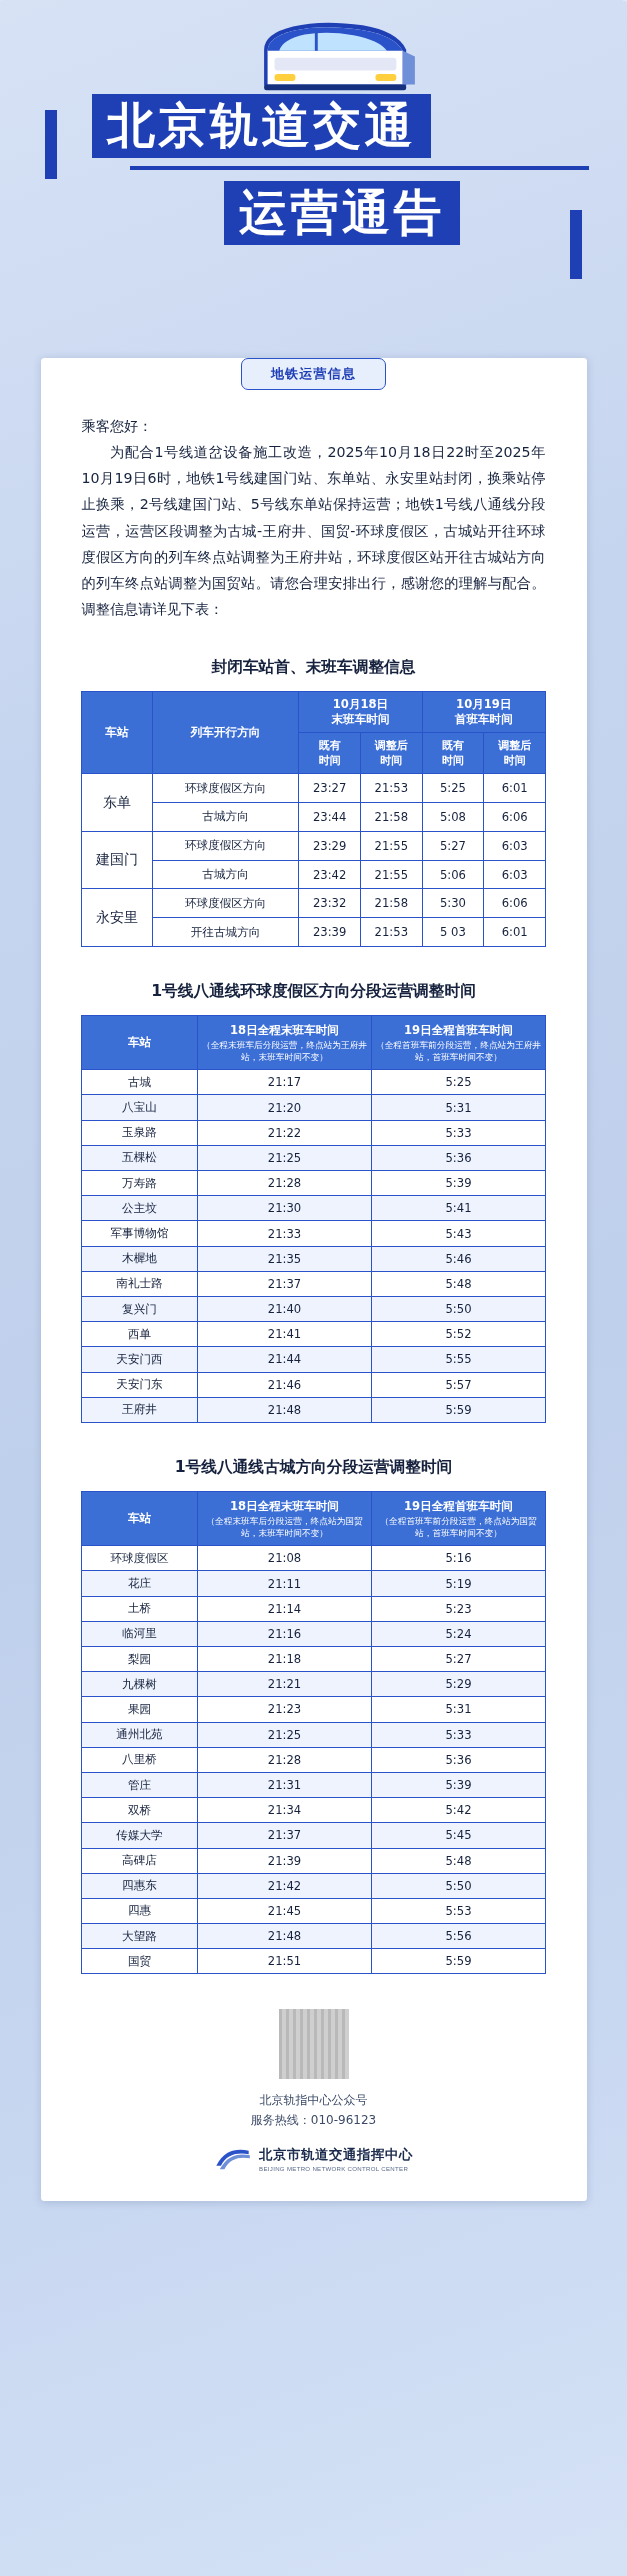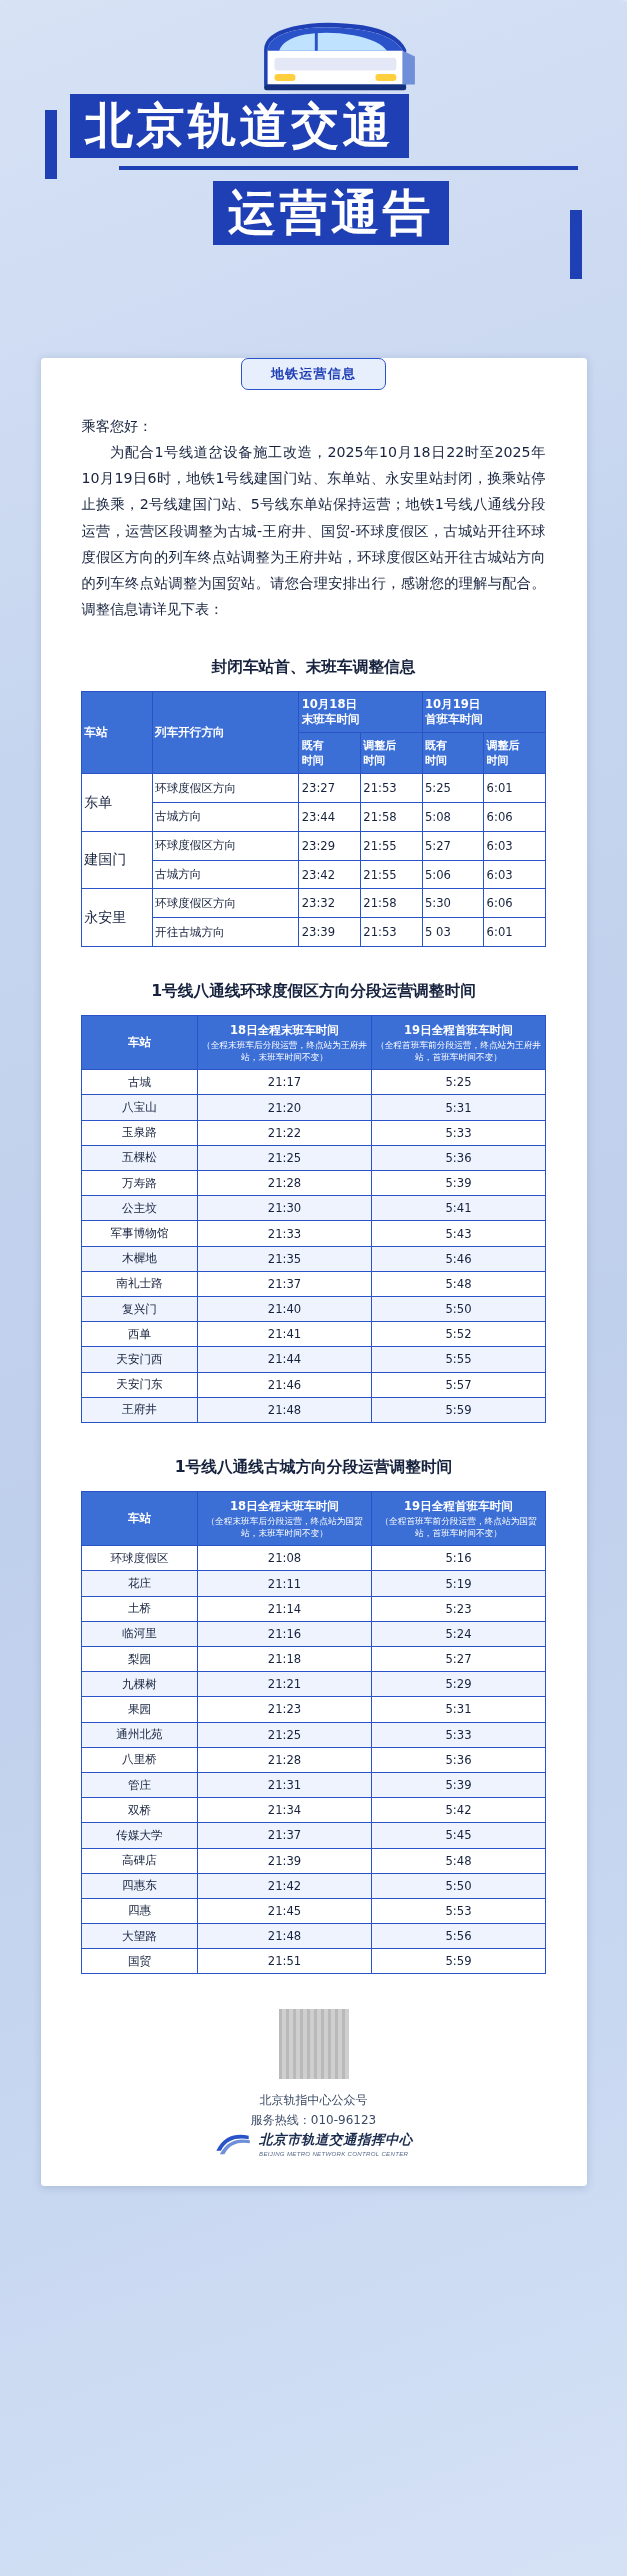--- a/index.html
+++ b/index.html
@@ -24,21 +24,21 @@
     background:
       linear-gradient(200deg, rgba(255,255,255,.32) 0 1.7px, transparent 1.7px 70px),
       linear-gradient(160deg, rgba(255,255,255,.18) 0 1.2px, transparent 1.2px 52px);
     pointer-events:none;
   }
 
   
   .header { position:relative; padding-top:16.3px; height:325px; }
   .train-wrap{ text-align:center; }
   .train { display:inline-block; margin-left:23px; }
-  .title-block{ position:relative; margin-top:-11.6px; padding-left:70px; }
+  .title-block{ position:relative; margin-top:-11.6px; padding-left:92px; }
   .bar-left{
     position:absolute; left:45px; top:16.3px; width:11.6px; height:69px;
     background:#1f3fb5;
   }
   .bar-right{
     position:absolute; right:45px; top:116px; width:11.6px; height:69px;
     background:#1f3fb5;
   }
   .t1{
     display:inline-block;
@@ -112,21 +112,21 @@
 
   table{
     border-collapse:collapse;
     margin:0 auto;
     font-family:"DejaVu Sans","Liberation Sans",sans-serif;
   }
   
   .t-first{ width:465px; }
   .t-first th, .t-first td{
     border:0.6px solid #2a52c9;
-    text-align:left;
+    text-align:center;
     color:#15213d;
   }
   .t-first th{
     background:#3c6fd6;
     color:#fff;
     font-size:11.6px;
     font-weight:bold;
     padding:5.2px 2.3px;
   }
   .t-first th.sub{ font-size:11px; }
@@ -184,21 +184,21 @@
     font-size:12px;
     color:#3b4a66;
     line-height:1.7;
     font-family:"DejaVu Sans","Liberation Sans",sans-serif;
   }
   .brandrow{
     display:flex;
     align-items:center;
     justify-content:center;
     gap:8.1px;
-    font-style:italic;
+    margin-top:15px;
   }
   .brand-text{ text-align:left; }
   .brand-cn{ font-size:13.4px; color:#1b2b4d; font-weight:bold; letter-spacing:0.6px;
     font-family:"DejaVu Sans","Liberation Sans",sans-serif;}
   .brand-en{ font-size:6.1px; color:#5a6b8c; letter-spacing:0.3px; margin-top:1.2px;}
 </style>
 </head>
 <body>
 
 <div class="page">

